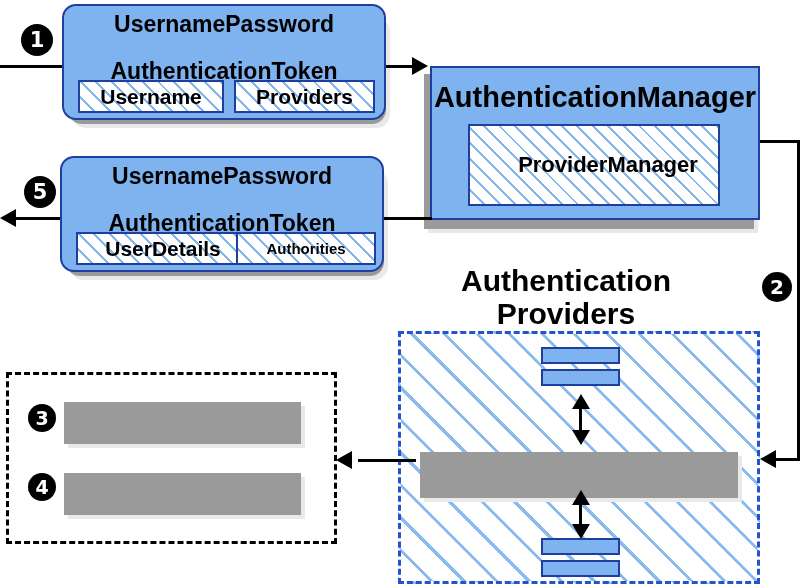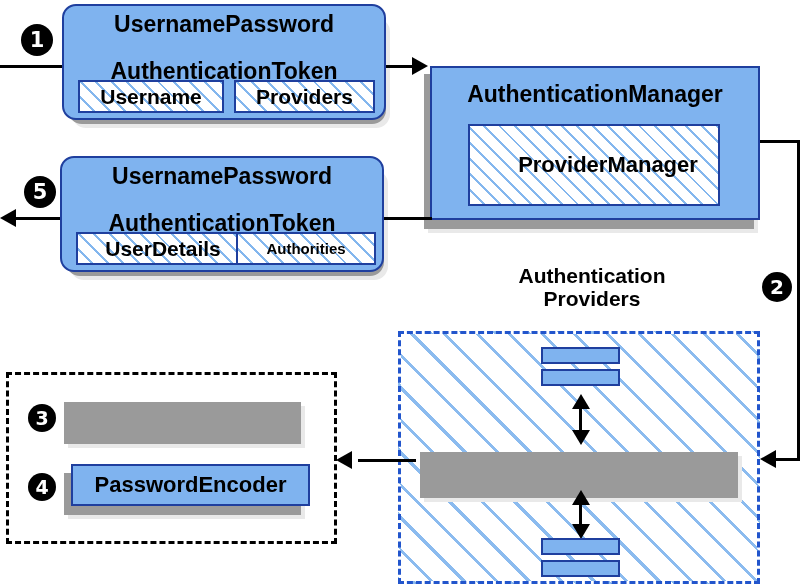--- a/index.html
+++ b/index.html
@@ -99,21 +99,21 @@
   <div class="abs hatch" style="left:78px;top:80px;width:146px;height:33px;font-size:21px;">Username</div>
   <div class="abs hatch" style="left:234px;top:80px;width:141px;height:33px;font-size:21px;">Providers</div>
 
   <div class="abs line-h" style="left:386px;top:65px;width:28px;"></div>
   <div class="abs arrow arrow-right" style="left:412px;top:57px;"></div>
 
   <div class="abs shadow-far" style="left:428px;top:78px;width:330px;height:155px;"></div>
   <div class="abs shadow-near" style="left:424px;top:74px;width:330px;height:155px;"></div>
 
   <div class="abs node" style="left:430px;top:66px;width:330px;height:154px;flex-direction:column;justify-content:flex-start;padding-top:14px;">
-    <div style="font-size:23px;">AuthenticationManager</div>
+    <div style="font-size:29px;">AuthenticationManager</div>
   </div>
 
   <div class="abs hatch" style="left:468px;top:124px;width:252px;height:82px;font-size:22px;padding-left:28px;">ProviderManager</div>
 
   <div class="abs line-h" style="left:760px;top:140px;width:40px;"></div>
   <div class="abs line-v" style="left:797px;top:140px;height:320px;"></div>
   <div class="abs line-h" style="left:776px;top:458px;width:24px;"></div>
   <div class="abs arrow arrow-left" style="left:760px;top:450px;"></div>
 
   <div class="abs bullet" style="left:762px;top:272px;width:30px;height:30px;font-size:20px;">2</div>
@@ -129,21 +129,21 @@
   <div class="abs node rounded" style="left:60px;top:156px;width:324px;height:116px;flex-direction:column;justify-content:flex-start;padding-top:6px;">
     <div style="font-size:23px;">UsernamePassword</div>
     <div style="font-size:23px;">AuthenticationToken</div>
   </div>
 
   <div class="abs hatch" style="left:76px;top:232px;width:174px;height:33px;font-size:21px;">UserDetails</div>
   <div class="abs hatch" style="left:236px;top:232px;width:140px;height:33px;font-size:15px;">Authorities</div>
 
   <div class="abs line-h" style="left:384px;top:217px;width:48px;"></div>
 
-  <div class="plain-label" style="left:482px;top:264px;width:220px;font-size:21px;">
+  <div class="plain-label" style="left:456px;top:264px;width:220px;font-size:30px;">
     <div>Authentication</div>
     <div>Providers</div>
   </div>
 
   <div class="abs dashed-hatch" style="left:398px;top:331px;width:362px;height:253px;"></div>
 
   <div class="abs node" style="left:541px;top:347px;width:79px;height:17px;"></div>
   <div class="abs node" style="left:541px;top:369px;width:79px;height:17px;"></div>
 
   <div class="abs arrow arrow-up" style="left:572px;top:394px;"></div>
@@ -167,15 +167,14 @@
 
   <div class="abs bullet" style="left:28px;top:404px;width:28px;height:28px;font-size:19px;">3</div>
 
   <div class="abs shadow-far" style="left:68px;top:406px;width:237px;height:42px;"></div>
   <div class="abs shadow-near" style="left:64px;top:402px;width:237px;height:42px;"></div>
 
   <div class="abs bullet" style="left:28px;top:473px;width:28px;height:28px;font-size:19px;">4</div>
 
   <div class="abs shadow-far" style="left:68px;top:477px;width:237px;height:42px;"></div>
   <div class="abs shadow-near" style="left:64px;top:473px;width:237px;height:42px;"></div>
-  <div class="abs node" style="left:71px;top:464px;width:239px;height:42px;font-size:22px;">PasswordEncoder</div>
 
 </div>
 
 </body></html>

